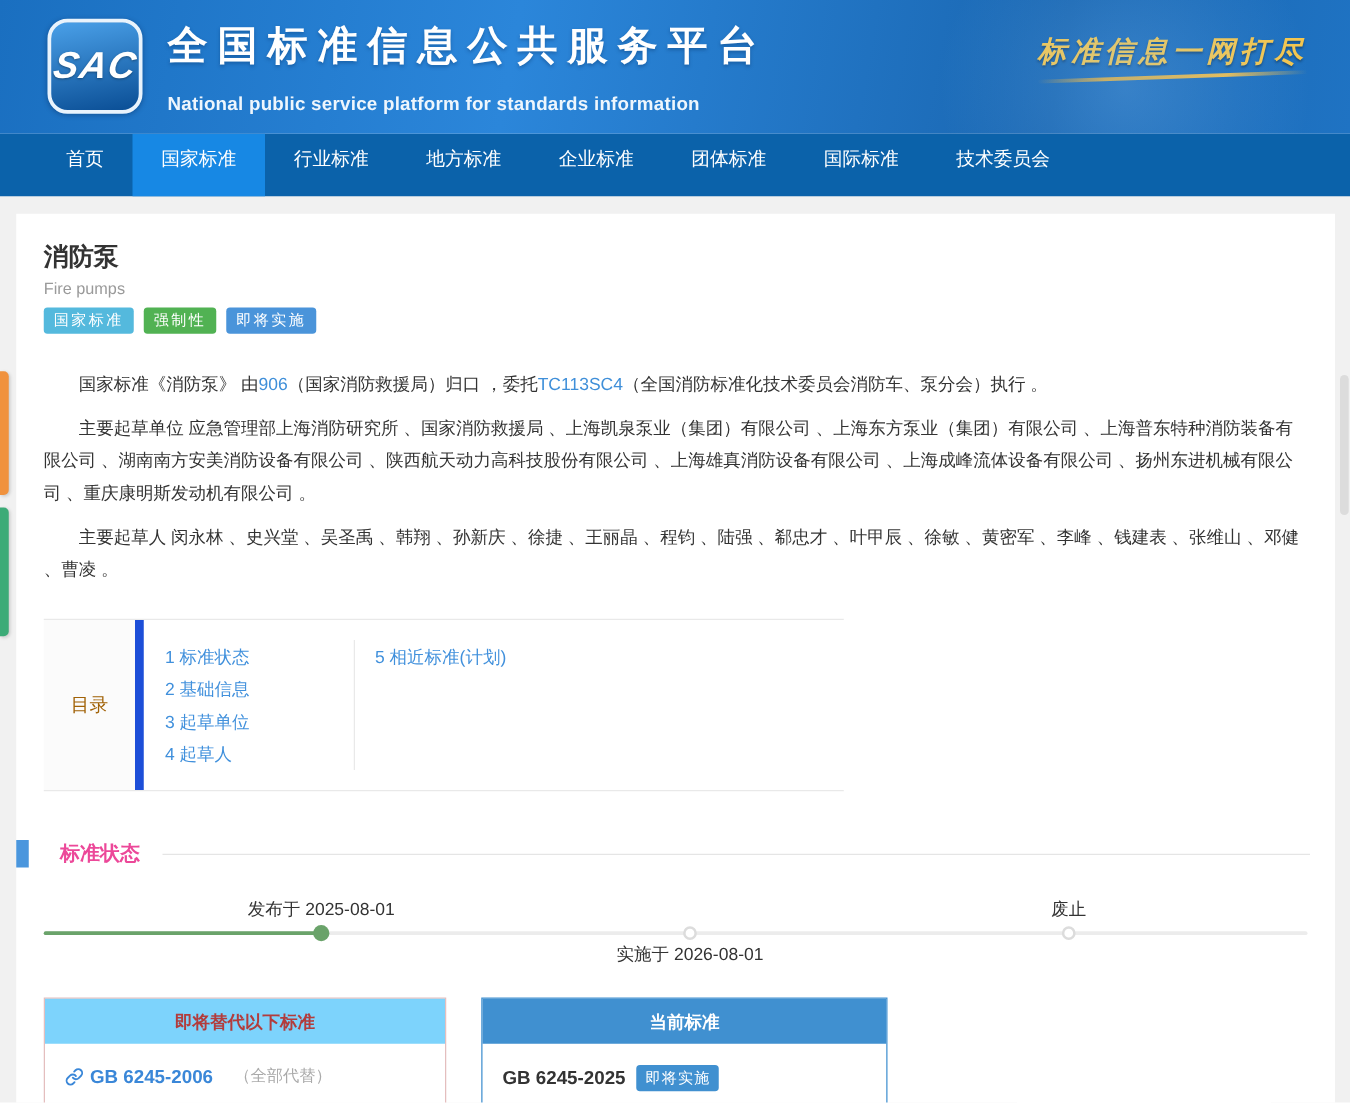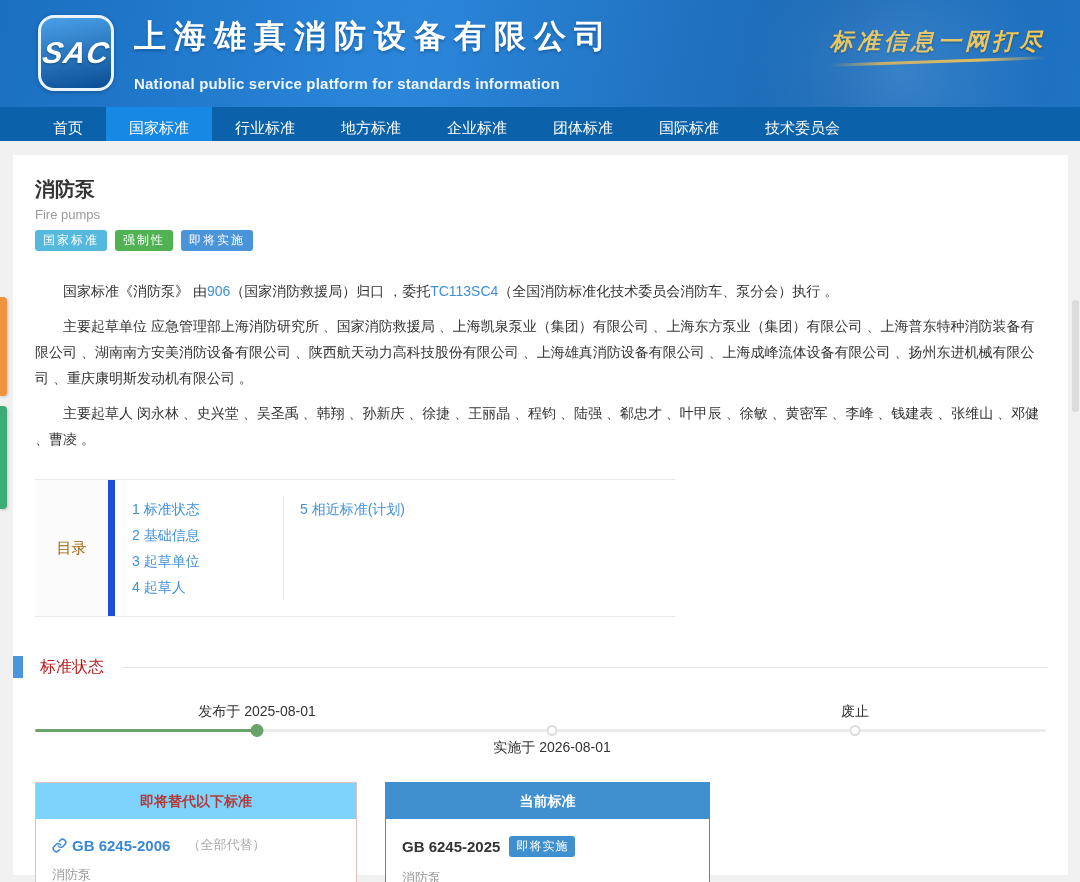--- a/index.html
+++ b/index.html
@@ -20,21 +20,21 @@
   .header-title { font-size:32px; font-weight:bold; color:#fff; letter-spacing:8px;
     text-shadow:0 2px 3px rgba(0,40,90,.35); }
   .header-subtitle { margin-top:16px; font-size:15px; font-weight:bold; color:#eef6fd; letter-spacing:.2px; }
   .slogan-wrap { position:absolute; right:34px; top:26px; text-align:right; }
   .slogan { color:#f4c64e; font-size:23px; font-weight:bold; font-style:italic; letter-spacing:4px;
     text-shadow:0 1px 2px rgba(0,0,0,.35); }
   .slogan-underline { height:3px; margin-top:3px; transform:rotate(-2deg); border-radius:2px;
     background:linear-gradient(90deg,transparent 0%,#d9a83c 25%,#ecbc4e 70%,transparent 100%); }
 
   
-  .nav { height:34px; background:#0b62aa; display:flex; padding-left:30px; }
+  .nav { height:50px; background:#0b62aa; display:flex; padding-left:30px; }
   .nav-item { padding:0 23px; line-height:41px; color:#fff; font-size:15px; cursor:pointer; white-space:nowrap; }
   .nav-item.active { background:#1788e4; }
 
   
   .content { margin:14px 12px 0 13px; background:#fff; height:720px; position:relative; }
 
   .std-head { padding:21px 22px 0; }
   .std-title { font-size:20px; font-weight:600; color:#333; }
   .std-en { font-size:13px; color:#9a9a9a; margin-top:4px; }
   .tags { margin-top:8px; display:flex; gap:8px; }
@@ -53,21 +53,21 @@
   .toc-label { width:80px; background:#fbfbfb; border-right:7px solid #1d4ed8; display:flex;
     align-items:center; justify-content:center; font-size:15px; color:#a16207; }
   .toc-cols { display:flex; padding:16px 0; }
   .toc-col1 { width:168px; padding-left:17px; }
   .toc-col2 { border-left:1px solid #e9e9e9; padding-left:16px; width:300px; }
   .toc-link { display:block; color:#4090dc; font-size:14px; line-height:26px; text-decoration:none; cursor:pointer; }
 
   
   .section-head { margin-top:39px; display:flex; align-items:center; }
   .section-marker { width:10px; height:22px; background:#4a96dd; }
-  .section-title { margin-left:17px; font-size:16px; font-weight:normal; color:#b91c1c; }
+  .section-title { margin-left:25px; font-size:16px; font-weight:bold; color:#ec4899; }
   .section-line { flex:1; height:1px; background:#e5e5e5; margin:0 20px 0 18px; }
 
   
   .timeline { position:relative; margin:22px 22px 0; height:52px; }
   .tl-track { position:absolute; left:0; right:0; top:29px; height:3px; background:#ececec; border-radius:2px; }
   .tl-progress { position:absolute; left:0; width:222px; top:29px; height:3px; background:#6aa36a; border-radius:2px; }
   .tl-label { position:absolute; top:3px; transform:translateX(-50%); font-size:14px; color:#333; white-space:nowrap; }
   .tl-dot { position:absolute; transform:translateX(-50%); border-radius:50%; }
   .tl-dot.done { top:24px; width:13px; height:13px; background:#6aa36a; }
   .tl-dot.pending { top:25px; width:11px; height:11px; background:#fff; border:2px solid #dcdcdc; }
@@ -99,21 +99,21 @@
     background:#dcdcdc; border-radius:4px; z-index:5; cursor:pointer; }
 </style>
 </head>
 <body>
 
 <div class="header">
   <div class="logo">
     <span class="logo-text">SAC</span>
   </div>
   <div class="header-titles">
-    <div class="header-title">上海雄真消防设备有限公司</div>
+    <div class="header-title">全国标准信息公共服务平台</div>
     <div class="header-subtitle">National public service platform  for standards information</div>
   </div>
   <div class="slogan-wrap">
     <div class="slogan">标准信息一网打尽</div>
     <div class="slogan-underline"></div>
   </div>
 </div>
 
 <div class="nav">
   <div class="nav-item">首页</div>

